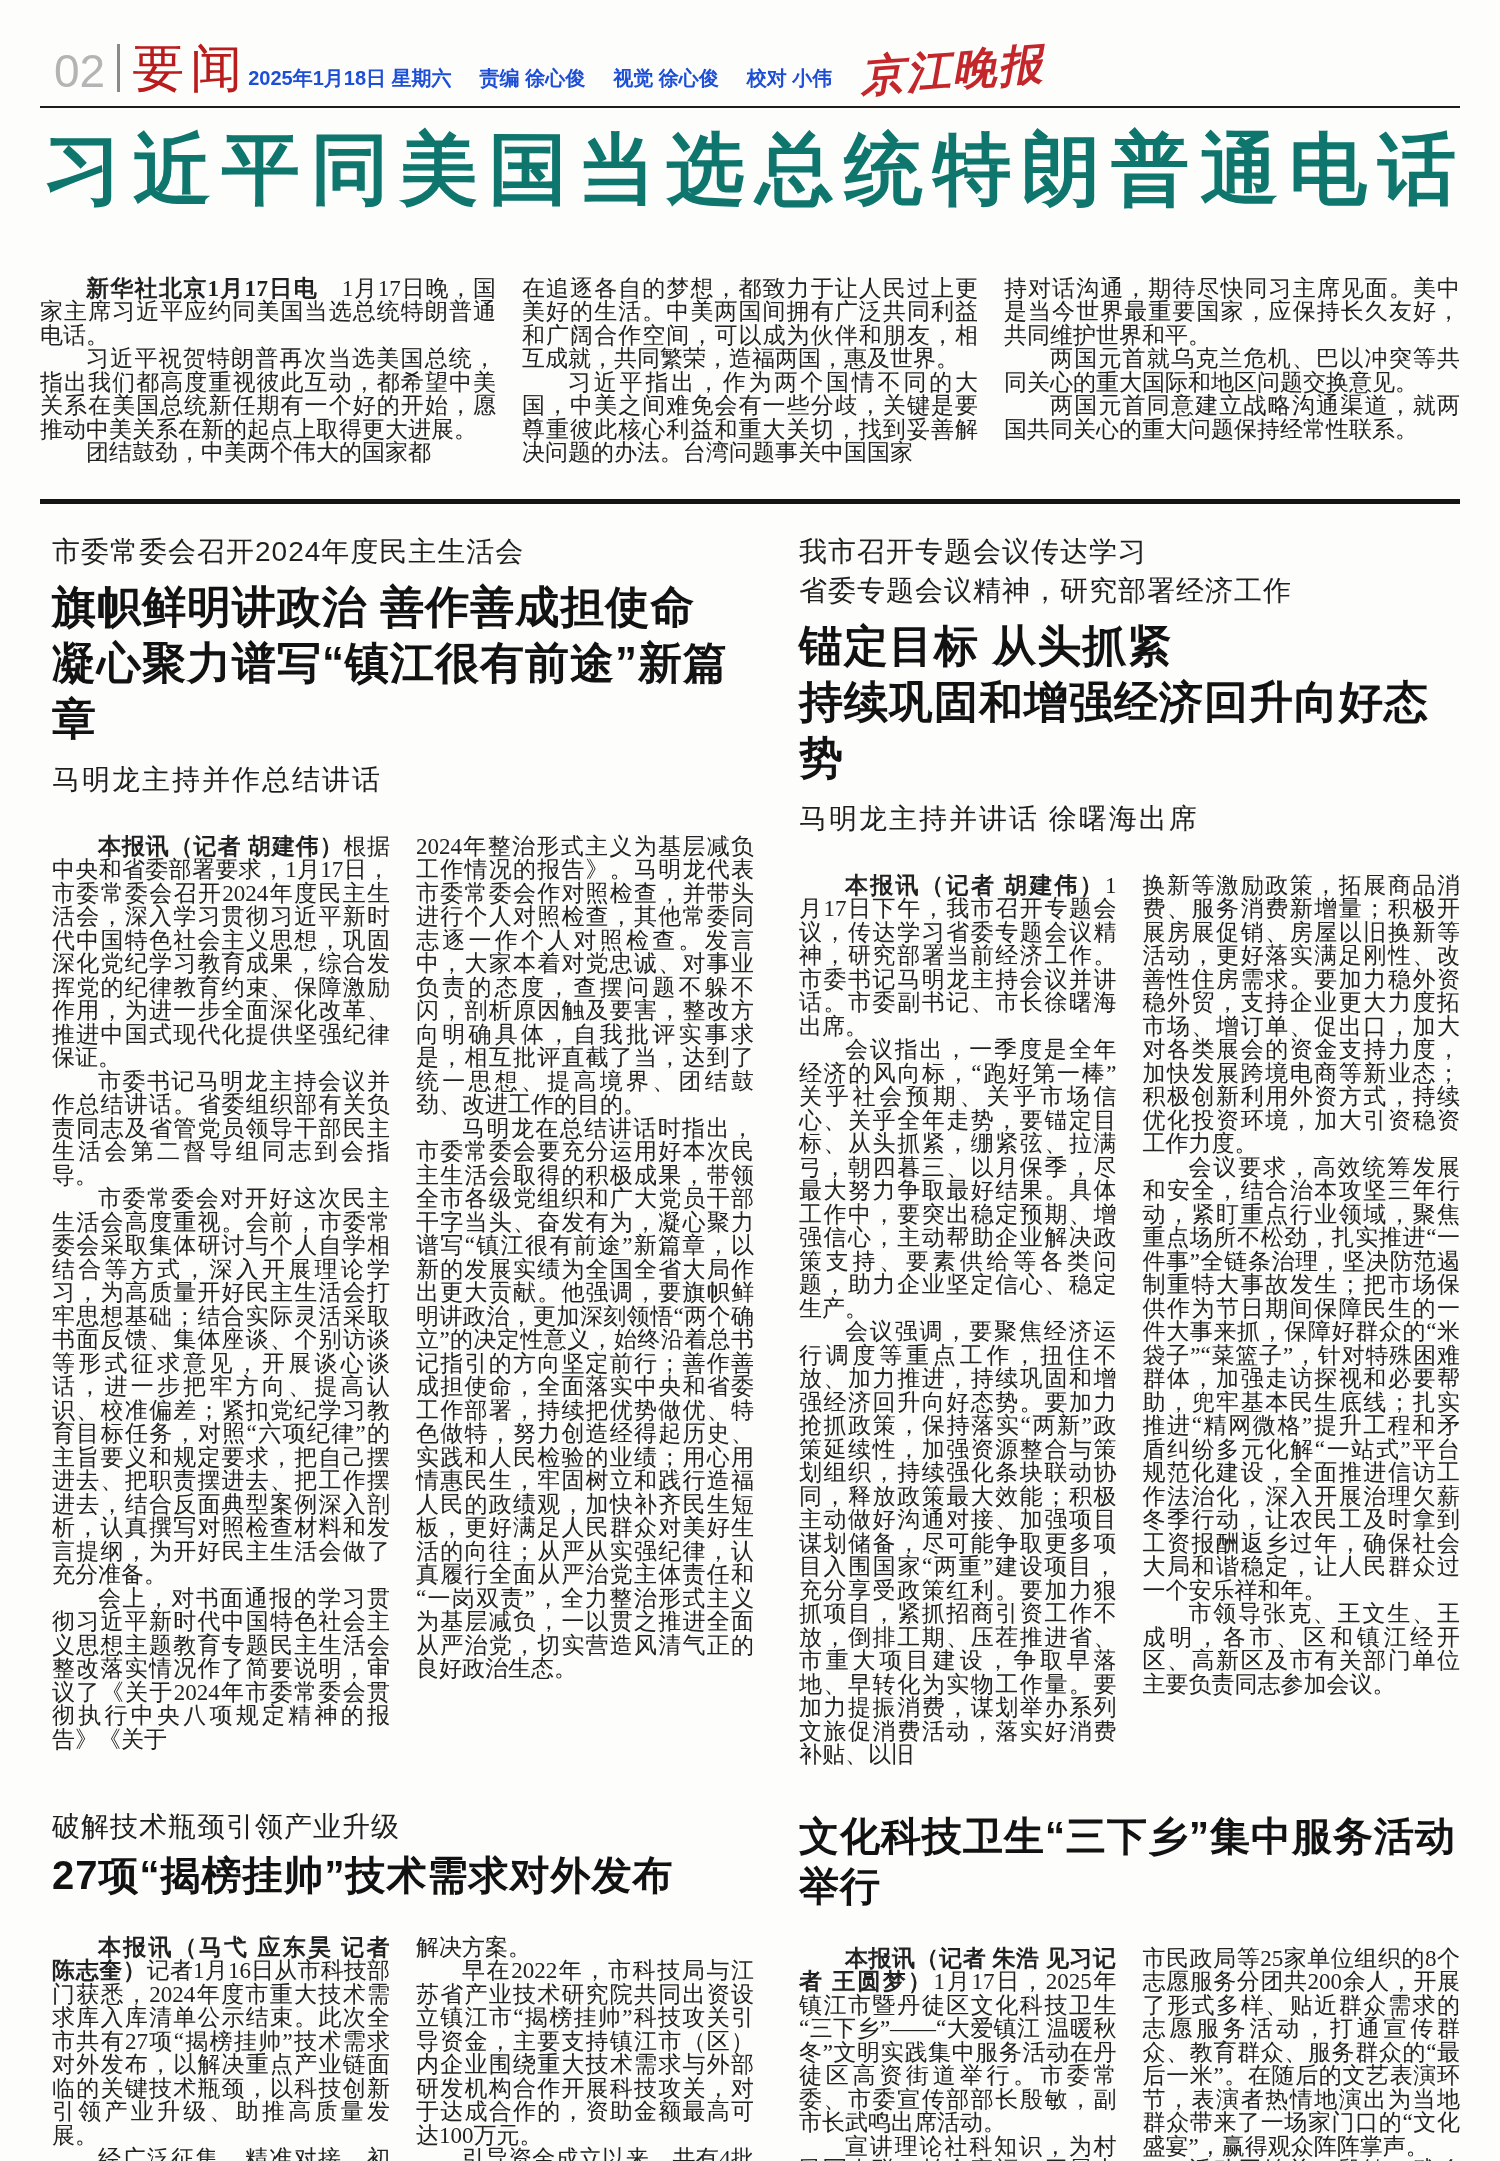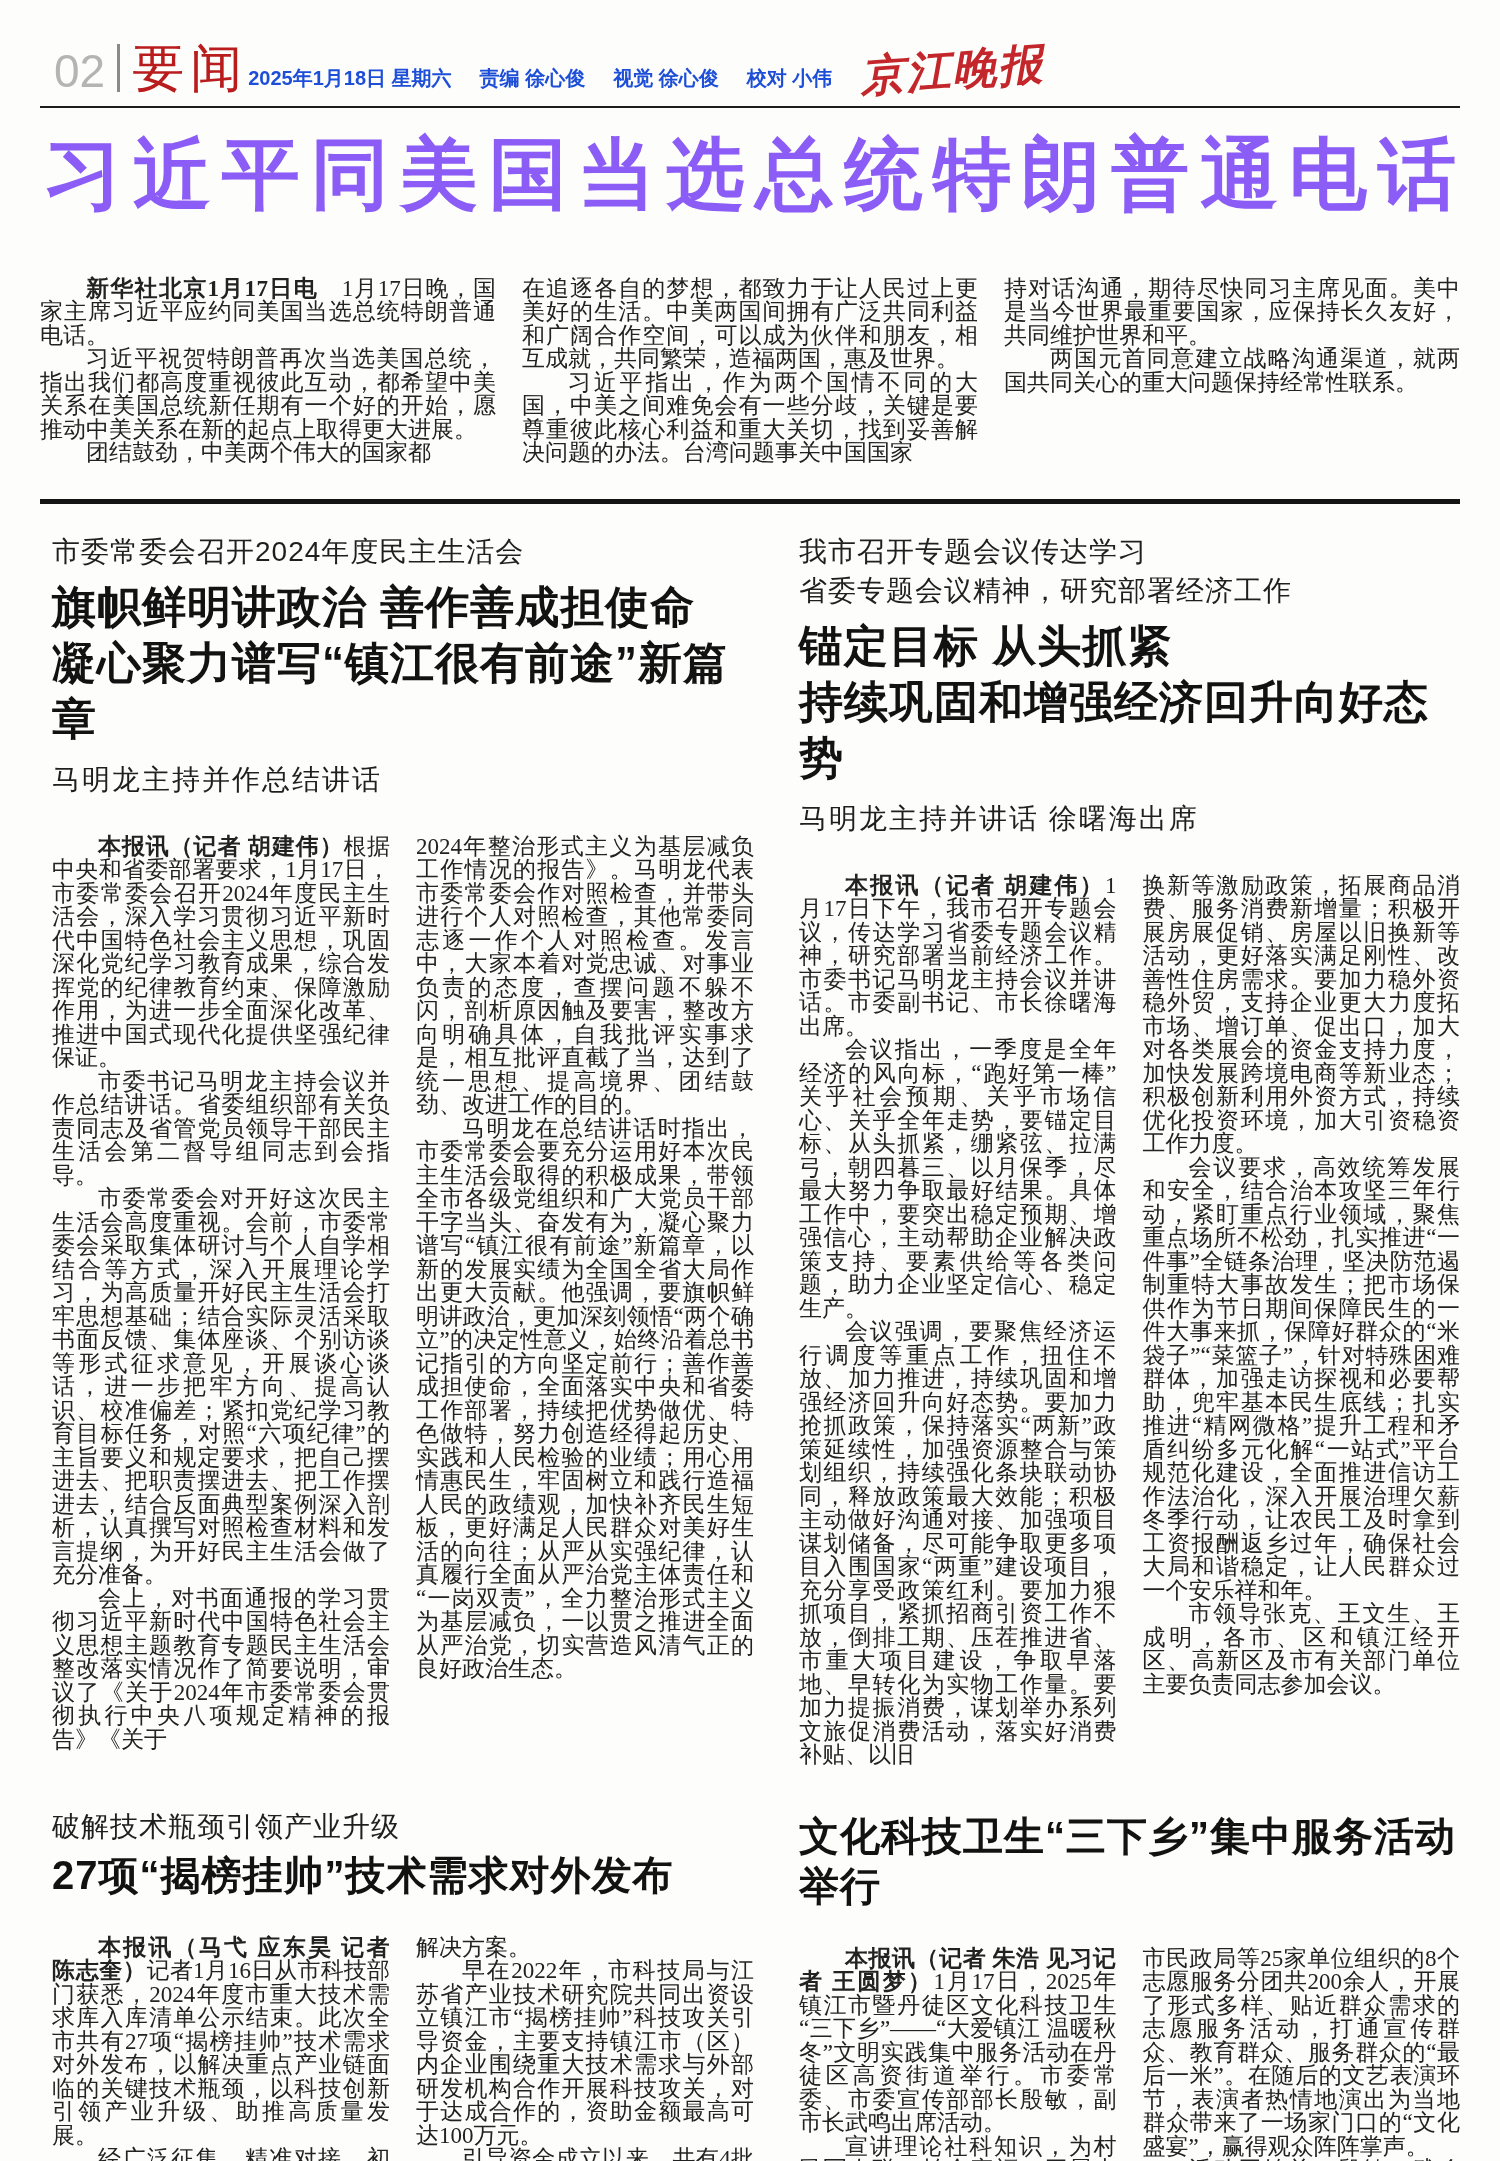--- a/index.html
+++ b/index.html
@@ -13,22 +13,22 @@
   .hdr-left { display:flex; align-items:flex-end; }
   .pagenum { font-family:"Liberation Sans","DejaVu Sans",sans-serif; font-size:46px; line-height:1; color:#b4b4b4; }
   .vbar { width:3px; height:48px; background:#8a8a8a; margin:0 12px 2px; }
   .section-title { font-family:"Liberation Sans","DejaVu Sans",sans-serif; font-size:52px; line-height:1; font-weight:500; letter-spacing:6px; color:#b91c1c; }
   .hdr-right { display:flex; align-items:flex-end; gap:28px; padding-bottom:2px; }
   .meta { font-family:"Liberation Sans","DejaVu Sans",sans-serif; font-size:20px; font-weight:700; color:#1d4ed8; }
   .brand { font-family:"DejaVu Serif",serif; font-style:italic; font-weight:700; font-size:44px; line-height:1;
            color:#c3272b; transform:rotate(-4deg); letter-spacing:2px; }
   .rule-thin { height:2px; background:#1d1d1d; margin-top:12px; }
   
-  .lead-headline { font-family:Liberation Serif, serif; font-weight:900; font-size:78px; line-height:1.06;
-                   margin:26px 4px 0; color:#8b5cf6; text-align:justify; text-align-last:justify; }
+  .lead-headline { font-family:Liberation Mono, monospace; font-weight:900; font-size:78px; line-height:1.06;
+                   margin:26px 4px 0; color:#0f766e; text-align:justify; text-align-last:justify; }
   .cols { display:flex; gap:26px; }
   .bodytext p { margin:0; text-indent:2em; font-size:23px; line-height:23.5px; text-align:justify; color:#222; }
   .bodytext p b { letter-spacing:.5px; }
   .col { flex:1; min-width:0; }
   .cont p:first-child { text-indent:0; }
   .lead-cols { margin-top:60px; }
   .rule-thick { height:5px; background:#141414; margin:34px 0 28px; }
   
   .row { display:flex; gap:45px; align-items:flex-start; }
   .block-l { width:702px; flex:none;margin-left:12px; }
@@ -70,20 +70,21 @@
           <p><b>新华社北京1月17日电</b>　1月17日晚，国家主席习近平应约同美国当选总统特朗普通电话。</p>
           <p>习近平祝贺特朗普再次当选美国总统，指出我们都高度重视彼此互动，都希望中美关系在美国总统新任期有一个好的开始，愿推动中美关系在新的起点上取得更大进展。</p>
           <p>团结鼓劲，中美两个伟大的国家都</p>
         </div>
       <div class="col cont">
           <p>在追逐各自的梦想，都致力于让人民过上更美好的生活。中美两国间拥有广泛共同利益和广阔合作空间，可以成为伙伴和朋友，相互成就，共同繁荣，造福两国，惠及世界。</p>
           <p>习近平指出，作为两个国情不同的大国，中美之间难免会有一些分歧，关键是要尊重彼此核心利益和重大关切，找到妥善解决问题的办法。台湾问题事关中国国家</p>
         </div>
       <div class="col cont">
           <p>持对话沟通，期待尽快同习主席见面。美中是当今世界最重要国家，应保持长久友好，共同维护世界和平。</p>
+          <p>两国元首就乌克兰危机、巴以冲突等共同关心的重大国际和地区问题交换意见。</p>
           <p>两国元首同意建立战略沟通渠道，就两国共同关心的重大问题保持经常性联系。</p>
         </div>
     </div>
   </section>
 
   <div class="rule-thick"></div>
 
   <div class="row row2">
 
     <section class="block block-l">

